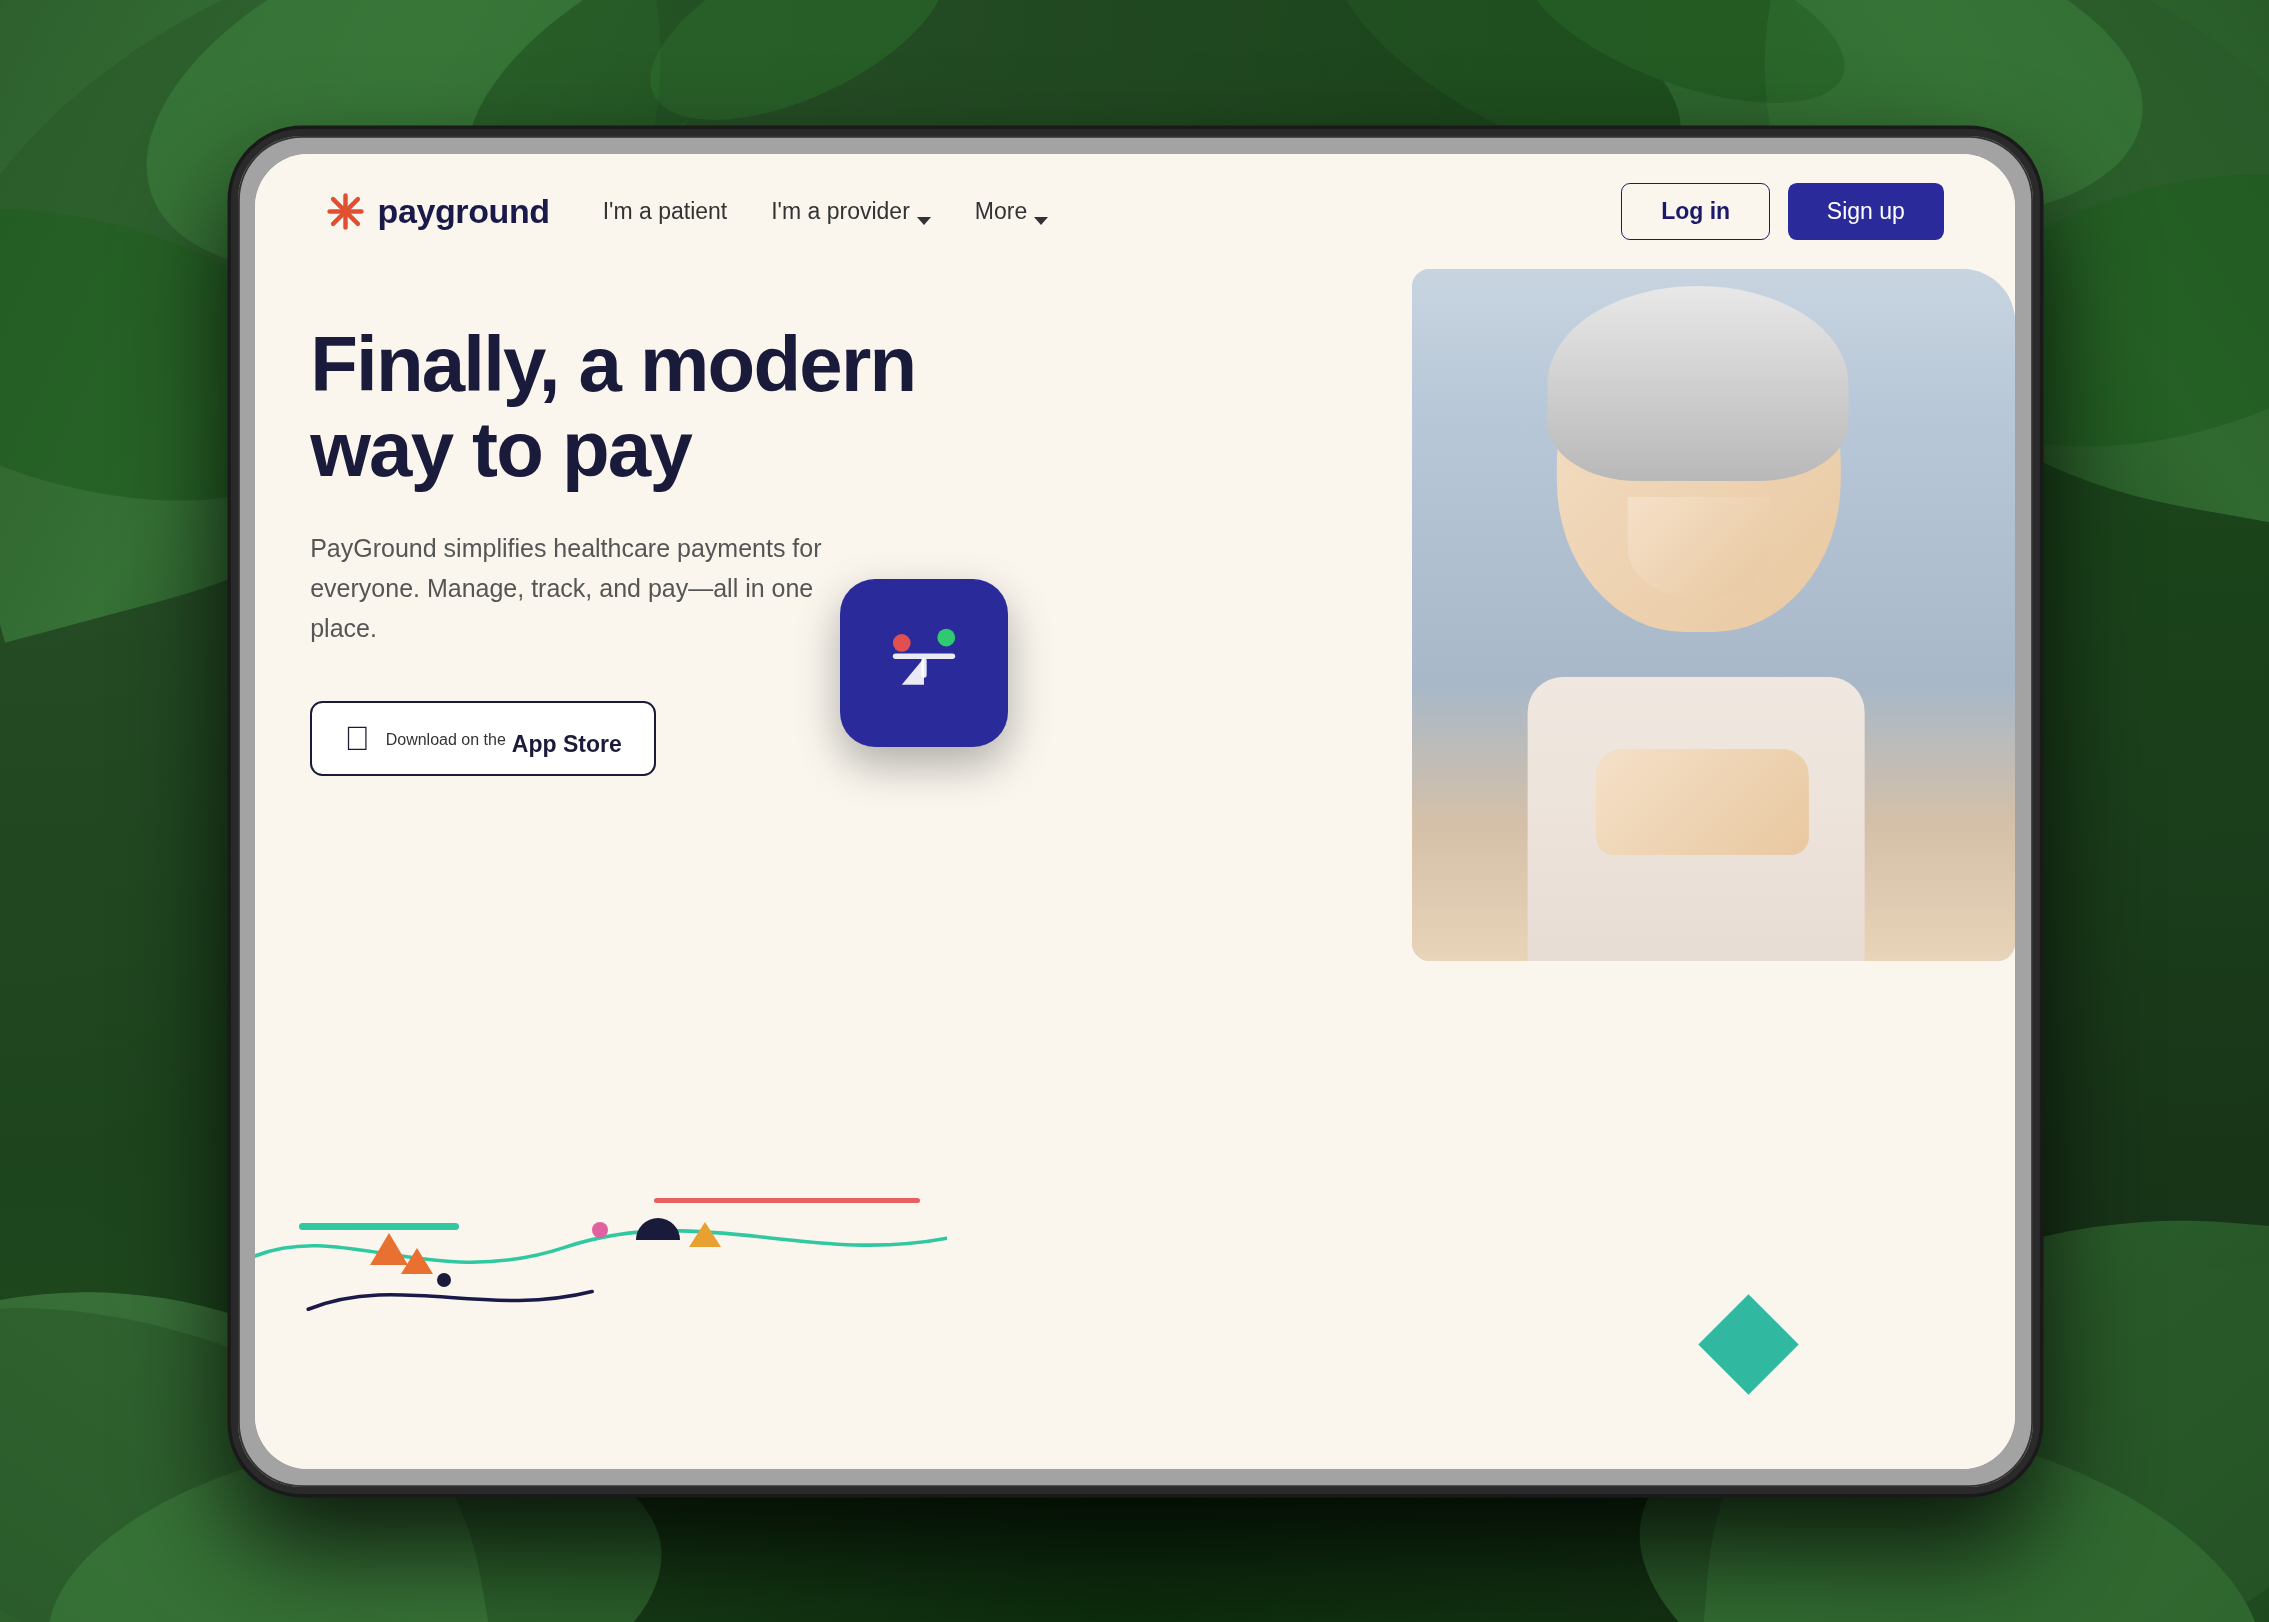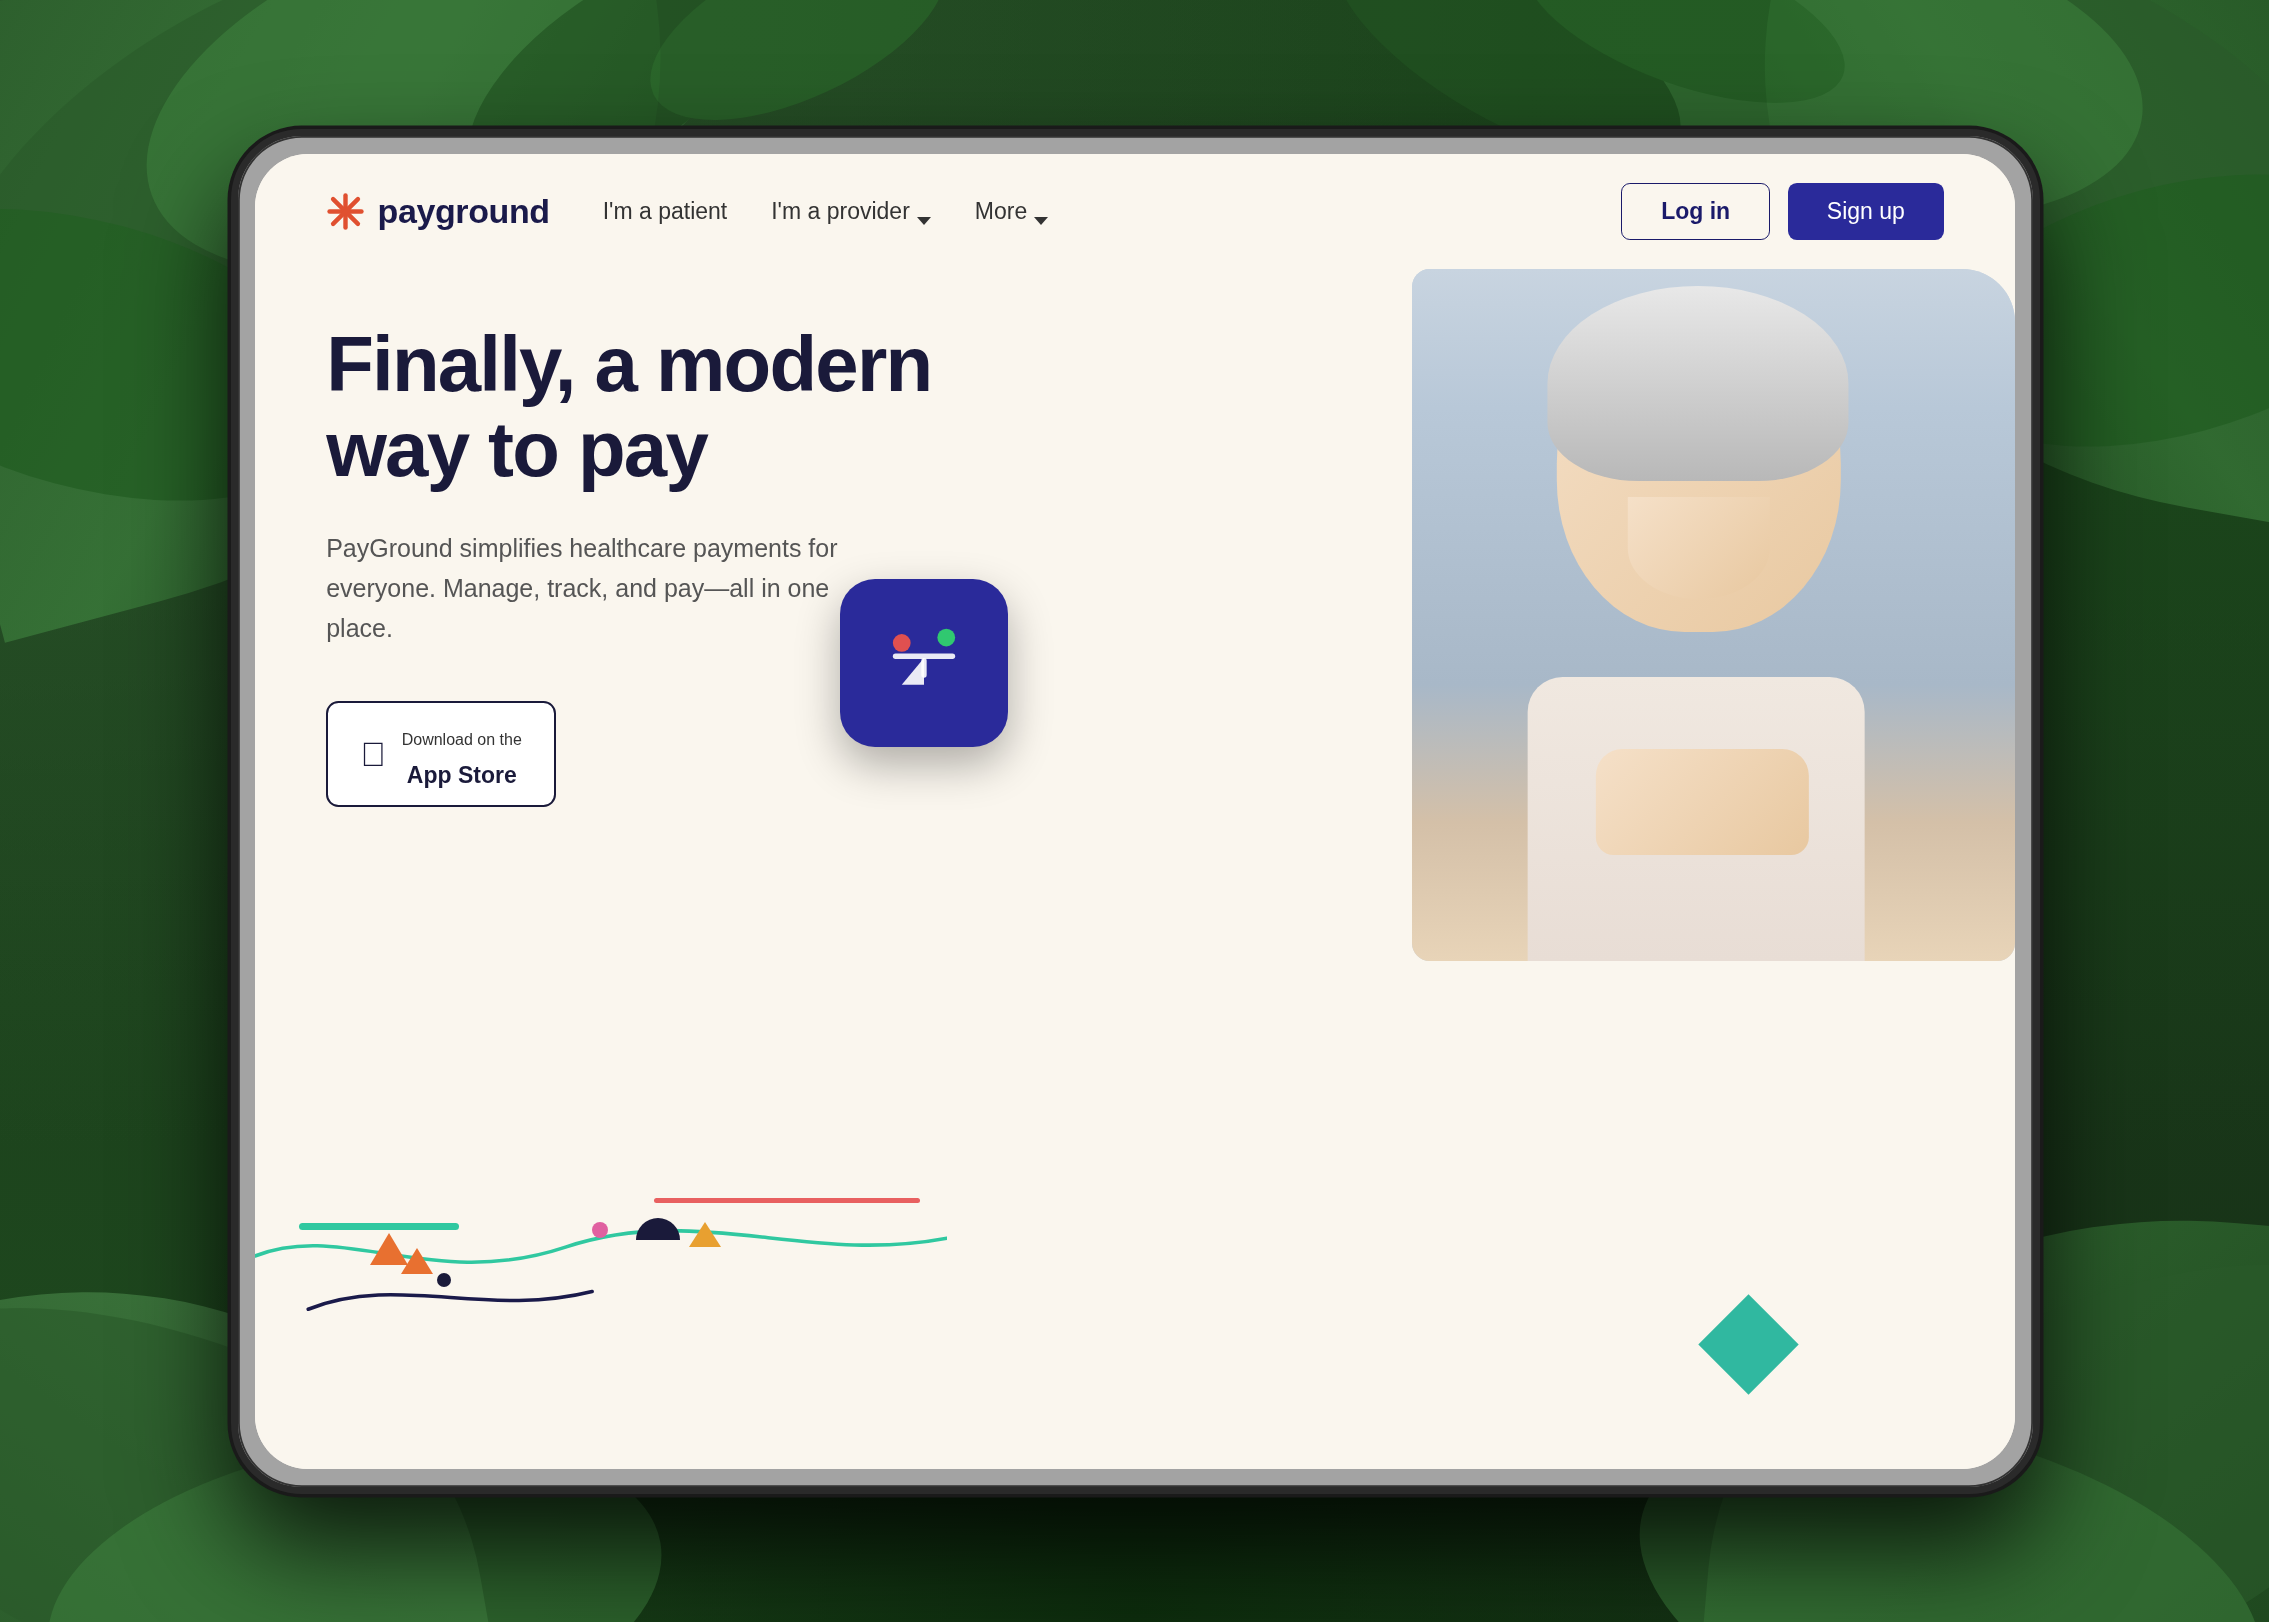--- a/index.html
+++ b/index.html
@@ -202,21 +202,21 @@
       top: 115px;
       left: 0;
       right: 0;
       bottom: 0;
       background: #faf6ee;
     }
 
     .hero-content {
       position: absolute;
       top: 53px;
-      left: 71px;
+      left: 55px;
       width: 621px;
     }
 
     .hero-title {
       font-size: 78px;
       font-weight: 800;
       color: #1a1a3a;
       line-height: 1.1;
       letter-spacing: -1.8px;
       margin-bottom: 35px;
@@ -241,22 +241,22 @@
       cursor: pointer;
     }
 
     .app-store-icon {
       font-size: 34px;
       color: #1a1a3a;
     }
 
     .app-store-text {
       display: flex;
-      flex-direction: column;
-      gap: 13px;
+      flex-direction: row;
+      gap: 6px;
       margin-top: 12px;
     }
 
     .app-store-text-top {
       font-size: 16px;
       color: #333;
       text-transform: none;
     }
 
     .app-store-text-bottom {

